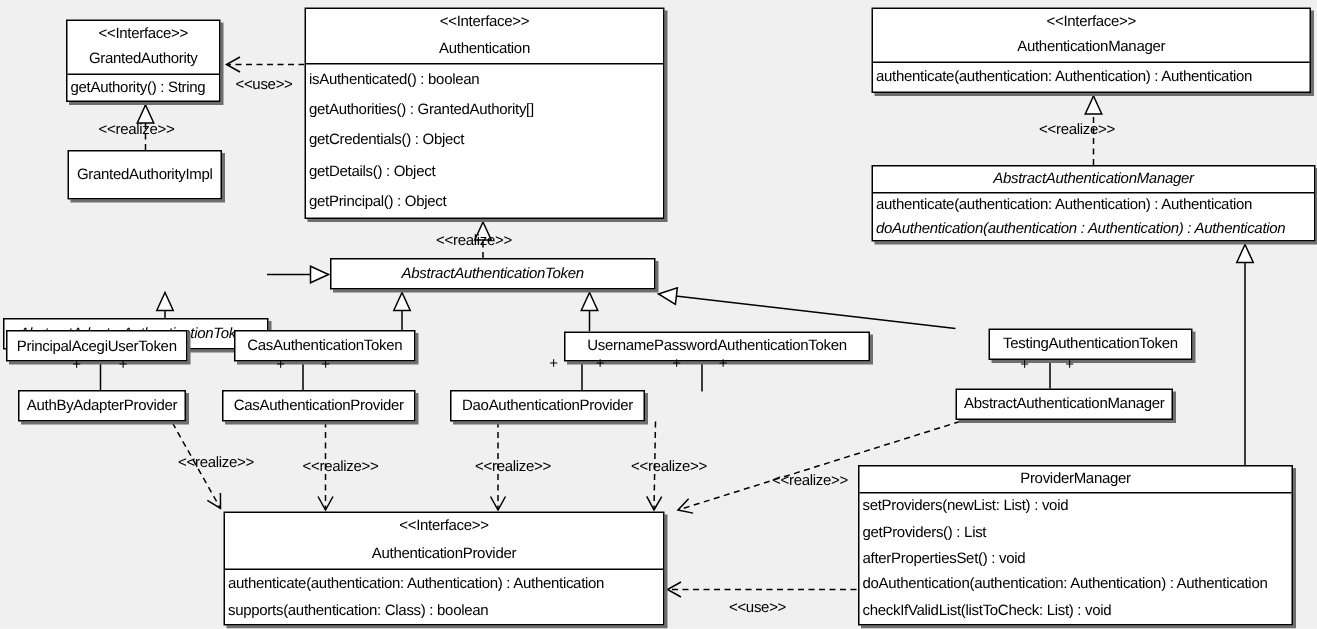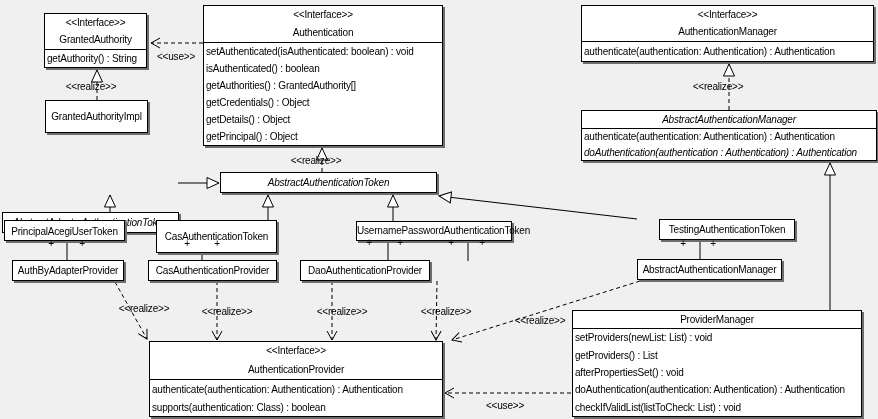--- a/index.html
+++ b/index.html
@@ -90,21 +90,20 @@
   <div class="box sbox" style="left:45px;top:100px;width:103px;height:33px;">
     <div class="cname">GrantedAuthorityImpl</div>
   </div>
 
   <div class="box" style="left:203px;top:5px;width:240px;height:141px;">
     <div class="hdr" style="height:36px;">
       <div class="stereo">&lt;&lt;Interface&gt;&gt;</div>
       <div class="cname">Authentication</div>
     </div>
     <div class="rows" style="height:102px;">
-      <div class="m-row">setAuthenticated(isAuthenticated: boolean) : void</div>
       <div class="m-row">isAuthenticated() : boolean</div>
       <div class="m-row">getAuthorities() : GrantedAuthority[]</div>
       <div class="m-row">getCredentials() : Object</div>
       <div class="m-row">getDetails() : Object</div>
       <div class="m-row">getPrincipal() : Object</div>
     </div>
   </div>
 
   <div class="box" style="left:581px;top:5px;width:293px;height:57px;">
     <div class="hdr" style="height:35px;">
@@ -130,24 +129,24 @@
     <div class="cname it">AbstractAdapterAuthenticationToken</div>
   </div>
 
   <div class="box sbox" style="left:220px;top:172px;width:217px;height:21px;">
     <div class="cname it">AbstractAuthenticationToken</div>
   </div>
 
   <div class="box sbox" style="left:4px;top:220px;width:121px;height:21px;align-items:flex-end;">
     <div class="cname">PrincipalAcegiUserToken</div>
   </div>
-  <div class="box sbox" style="left:156px;top:220px;width:121px;height:33px;">
+  <div class="box sbox" style="left:156px;top:220px;width:121px;height:21px;">
     <div class="cname">CasAuthenticationToken</div>
   </div>
-  <div class="box sbox" style="left:356px;top:221px;width:156px;height:20px;">
+  <div class="box sbox" style="left:376px;top:221px;width:204px;height:20px;">
     <div class="cname">UsernamePasswordAuthenticationToken</div>
   </div>
   <div class="box sbox" style="left:636px;top:219px;width:136px;height:21px;margin-left:23px;">
     <div class="cname">TestingAuthenticationToken</div>
   </div>
 
   <div class="box sbox" style="left:12px;top:260px;width:112px;height:21px;">
     <div class="cname">AuthByAdapterProvider</div>
   </div>
   <div class="box sbox" style="left:148px;top:260px;width:129px;height:21px;">

